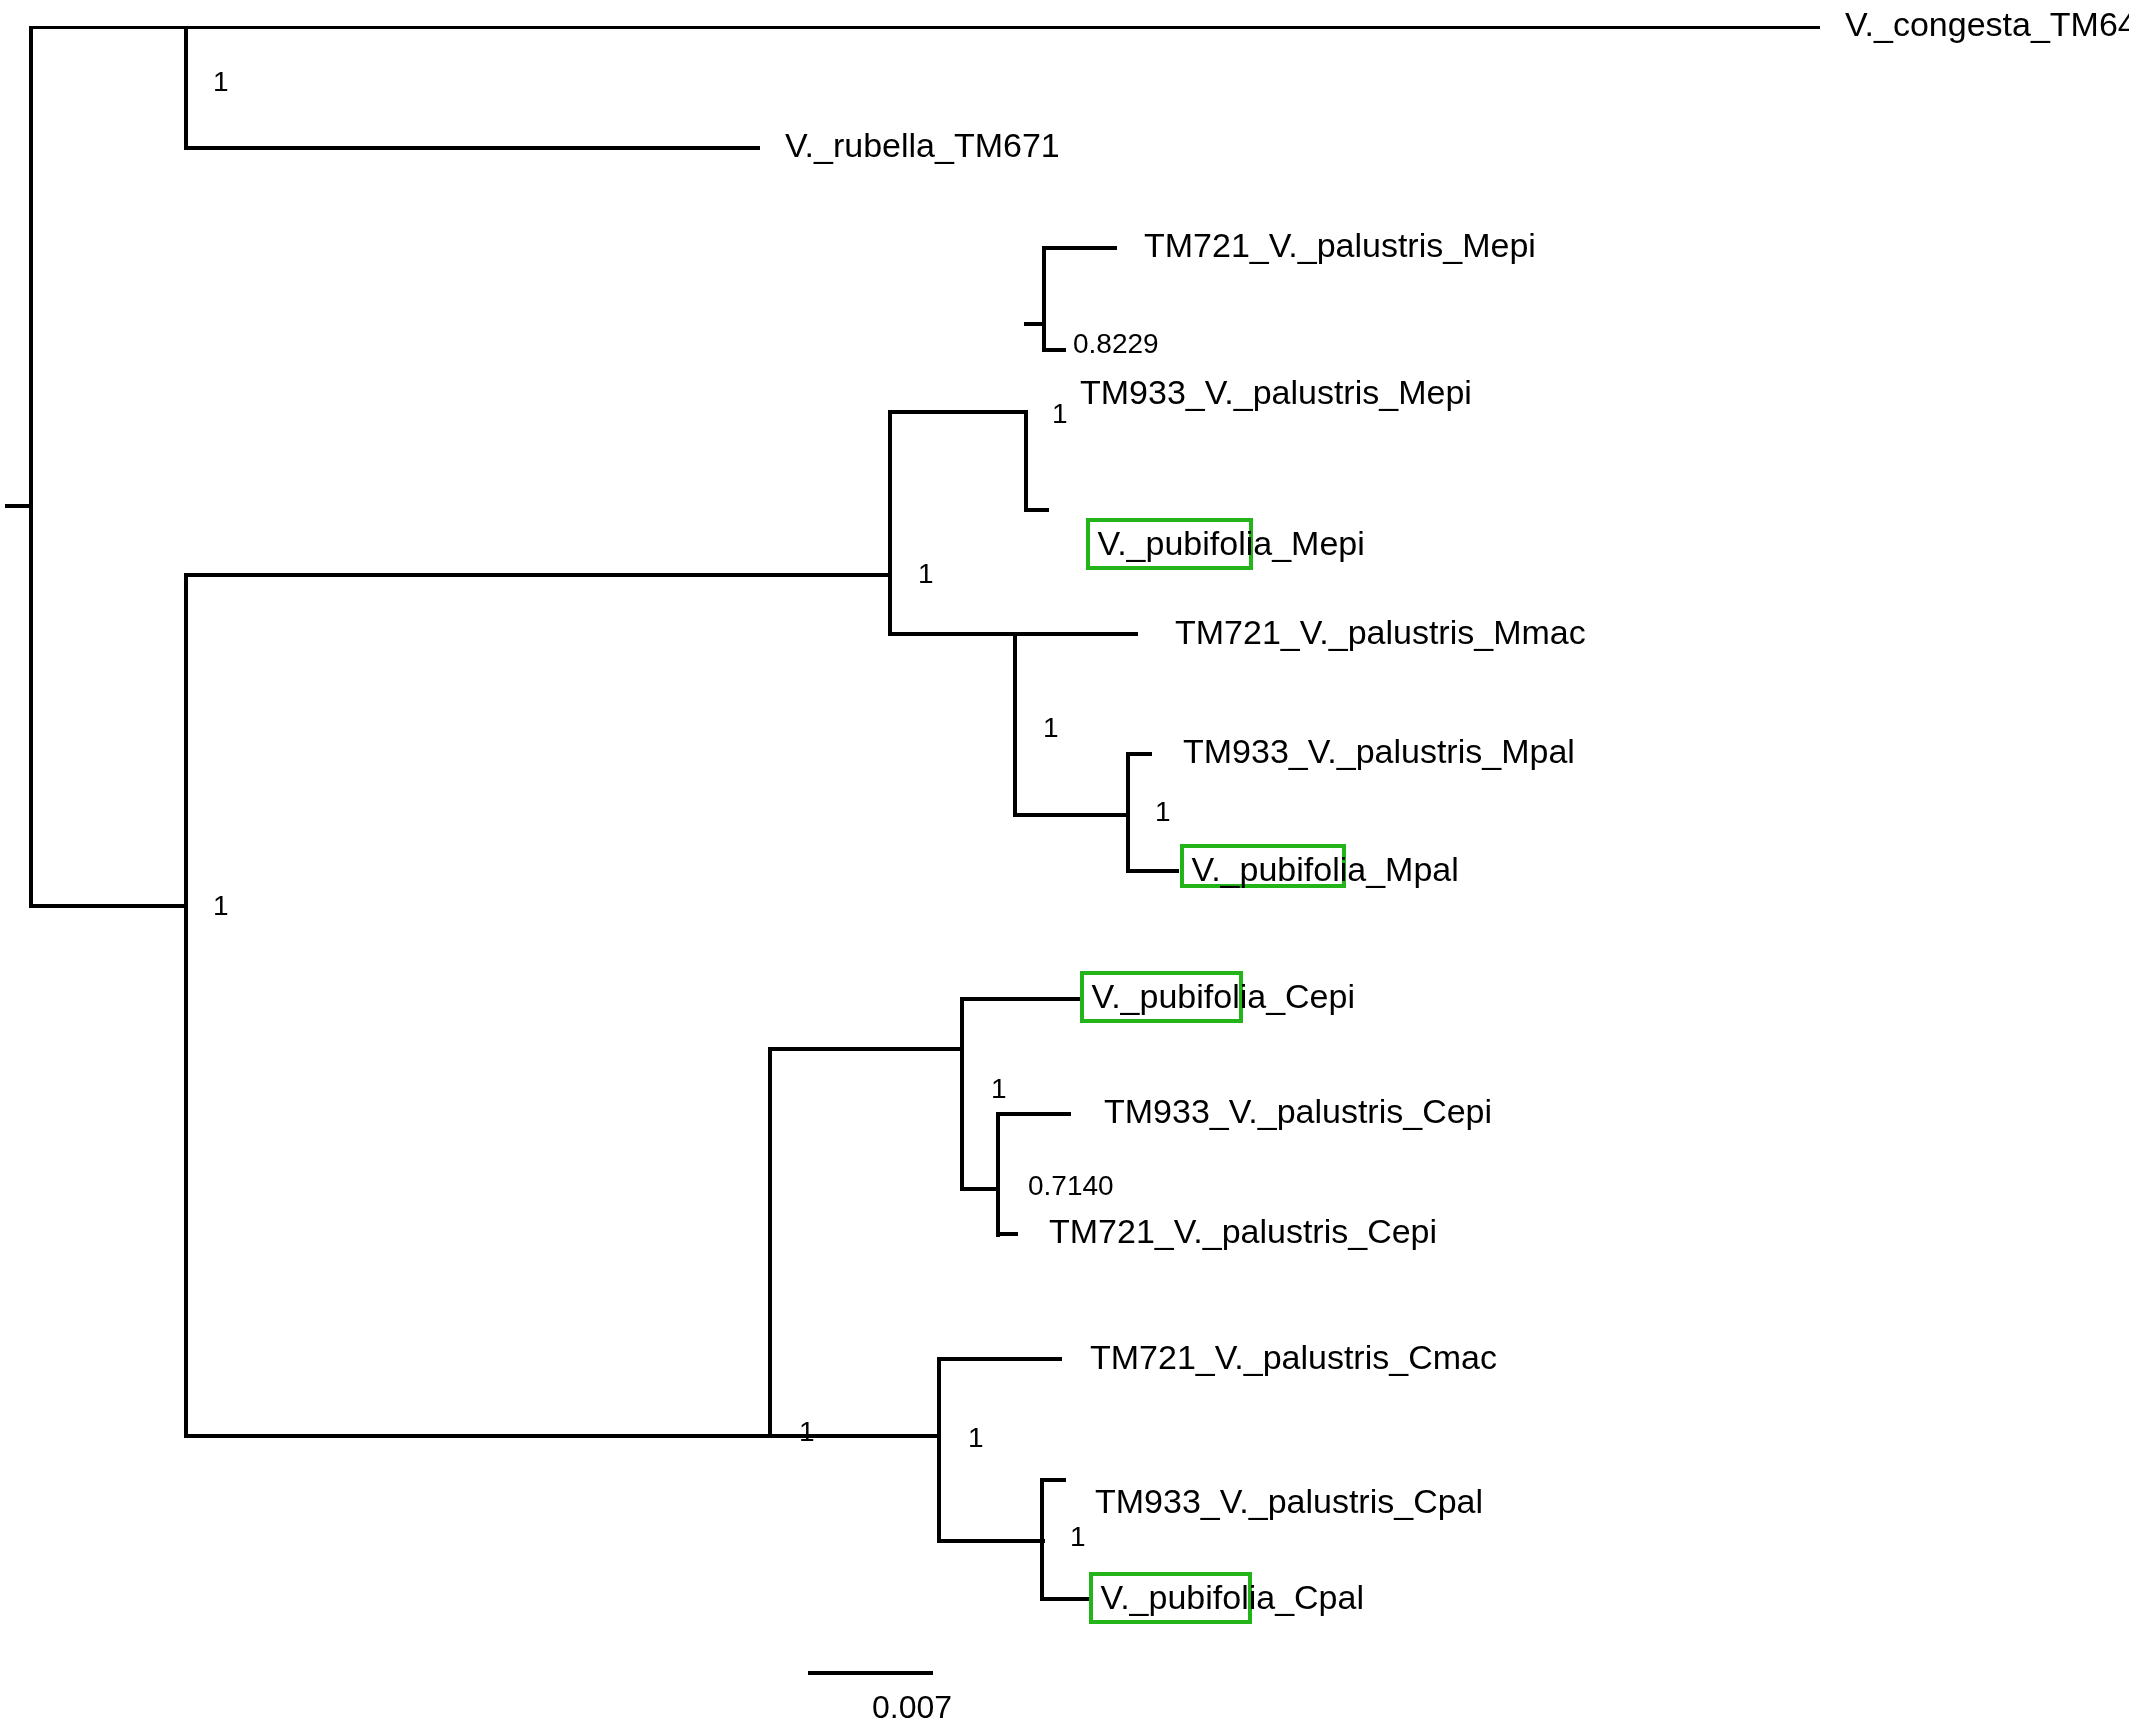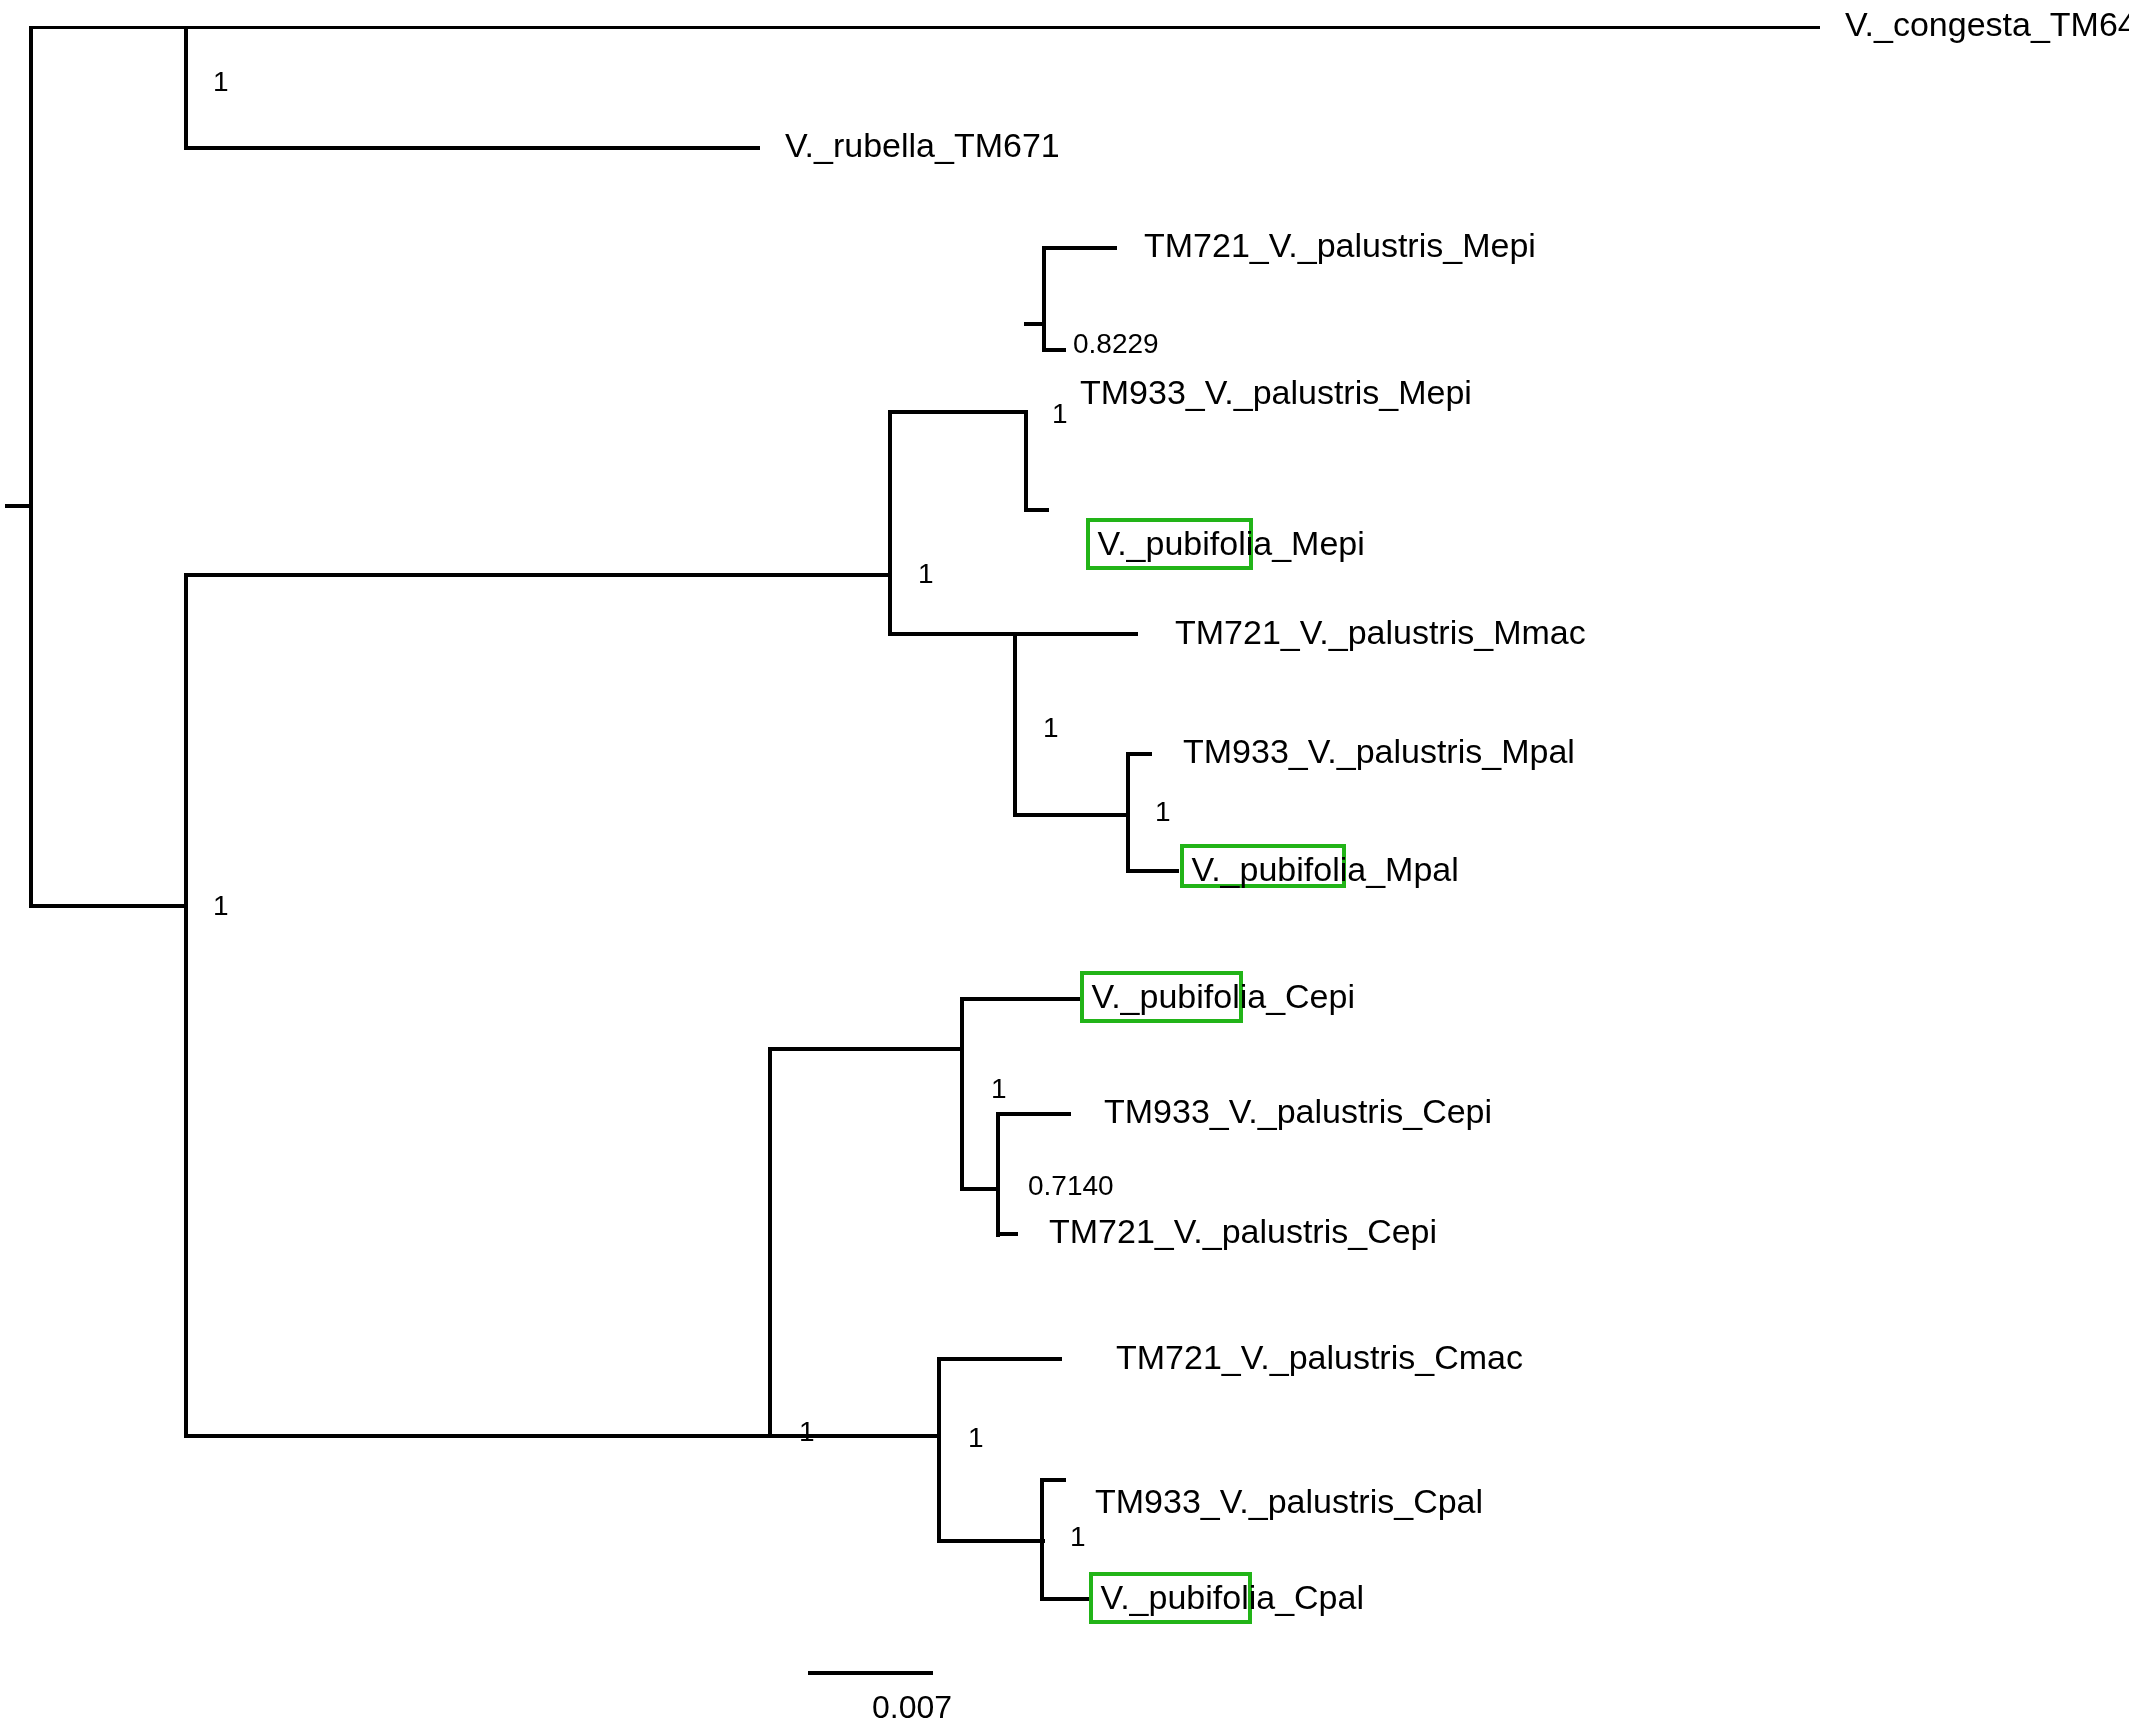--- a/index.html
+++ b/index.html
@@ -99,21 +99,21 @@
   <div class="tiplabel" style="left:1104px;top:1094px;">TM933_V._palustris_Cepi</div>
 
   <div class="hline" style="left:996px;top:1232px;width:22px;"></div>
   <div class="tiplabel" style="left:1049px;top:1214px;">TM721_V._palustris_Cepi</div>
 
   <div class="hline" style="left:768px;top:1434px;width:170px;"></div>
   <div class="vline" style="left:937px;top:1357px;height:185px;"></div>
   <div class="support" style="left:968px;top:1424px;">1</div>
 
   <div class="hline" style="left:937px;top:1357px;width:125px;"></div>
-  <div class="tiplabel" style="left:1090px;top:1340px;margin-left:26px;">TM721_V._palustris_Cmac</div>
+  <div class="tiplabel" style="left:1090px;top:1340px;">TM721_V._palustris_Cmac</div>
 
   <div class="hline" style="left:937px;top:1539px;width:108px;"></div>
   <div class="vline" style="left:1040px;top:1478px;height:123px;"></div>
   <div class="support" style="left:1070px;top:1523px;">1</div>
 
   <div class="hline" style="left:1040px;top:1478px;width:26px;"></div>
   <div class="tiplabel" style="left:1095px;top:1461px;margin-top:23px;">TM933_V._palustris_Cpal</div>
 
   <div class="hline" style="left:1040px;top:1597px;width:49px;"></div>
   <div class="hilite" style="left:1089px;top:1572px;width:163px;height:52px;">

